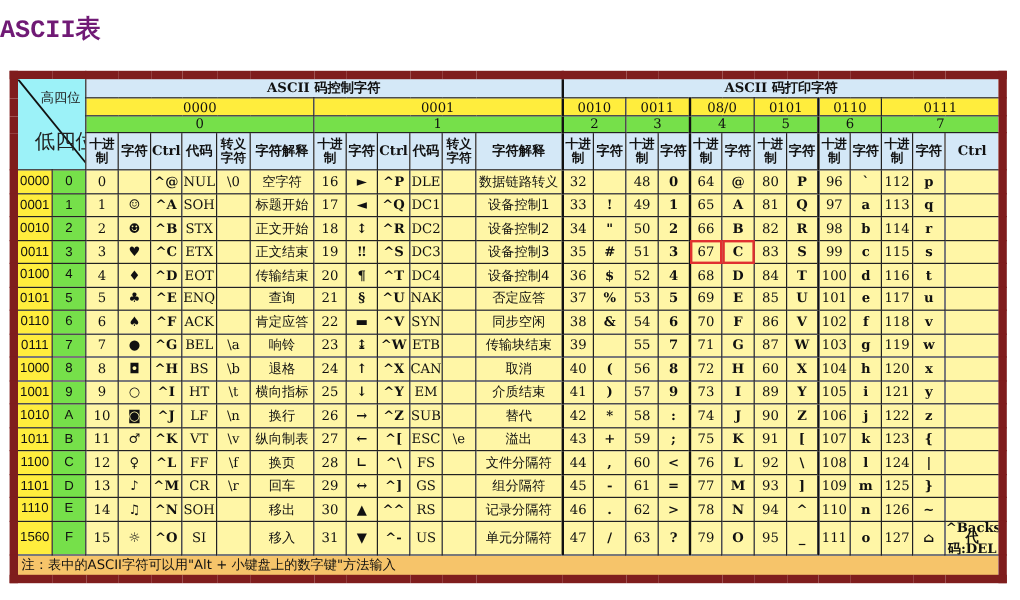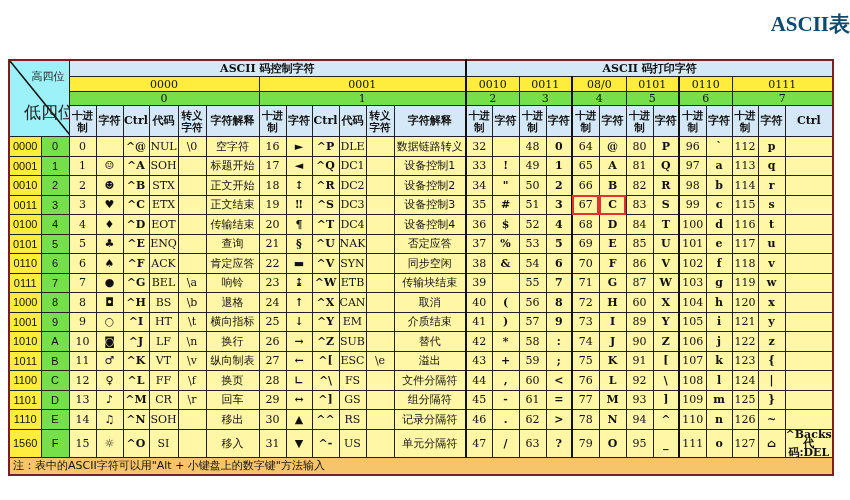--- a/index.html
+++ b/index.html
@@ -1,18 +1,18 @@
 <!DOCTYPE html>
 <html><head>
 <meta charset="utf-8">
 <style>
   html, body { margin:0; padding:0; background:#ffffff; }
   body { width:850px; height:500px; position:relative; overflow:hidden; font-family:"DejaVu Serif", serif; }
-  .title { position:absolute; left:0; top:10px; width:850px; text-align:right; font-family:Liberation Serif, serif; font-weight:bold; font-size:21px; color:#0c4a6e; }
-  table.ascii { position:absolute; left:8px; top:59px; width:826px; border-collapse:collapse; table-layout:fixed; border:2px solid #7f1d1d; }
+  .title { position:absolute; left:0; top:10px; width:850px; text-align:left; font-family:Liberation Mono, monospace; font-weight:bold; font-size:21px; color:#701a75; }
+  table.ascii { position:absolute; left:8px; top:59px; width:826px; border-collapse:collapse; table-layout:fixed; border:7px solid #7f1d1d; }
   table.ascii td { border:1px solid #222; padding:0; text-align:center; vertical-align:middle; overflow:hidden; white-space:nowrap; font-size:11px; color:#111; }
   .h1 td { height:15px; }
   .h2 td { height:14px; }
   .h3 td { height:13px; }
   .h4 td { height:30px; }
   .row td { height:18.5px; }
   .blue { background:#d4e8f7;margin-top:28px; }
   .yel { background:#ffed3d; }
   .grn { background:#76e04a; }
   .cell { background:#fff6a6; }

